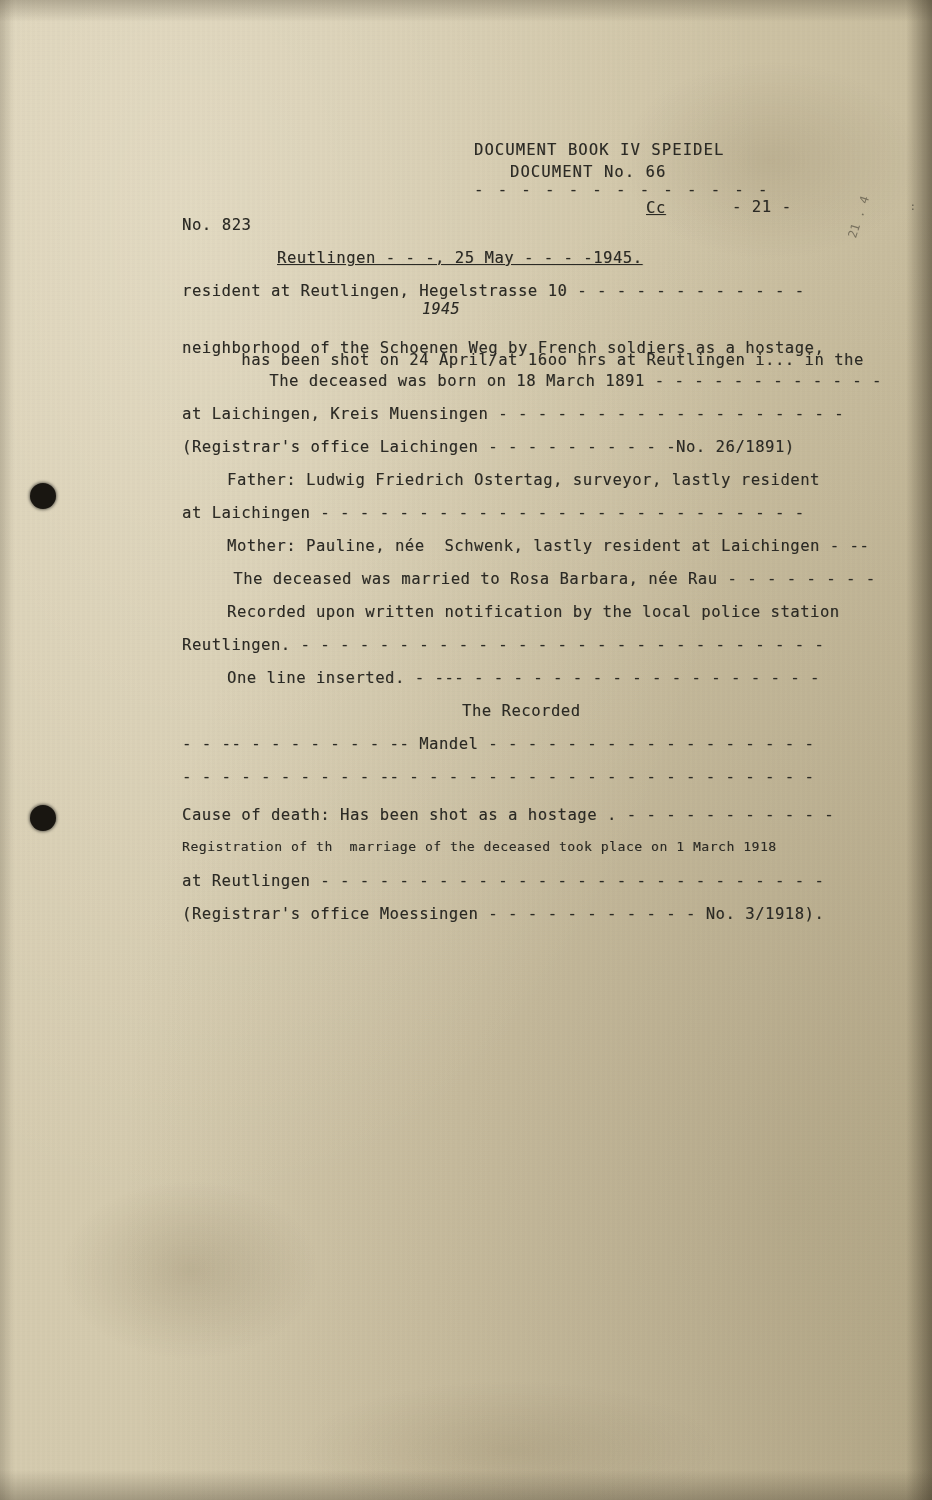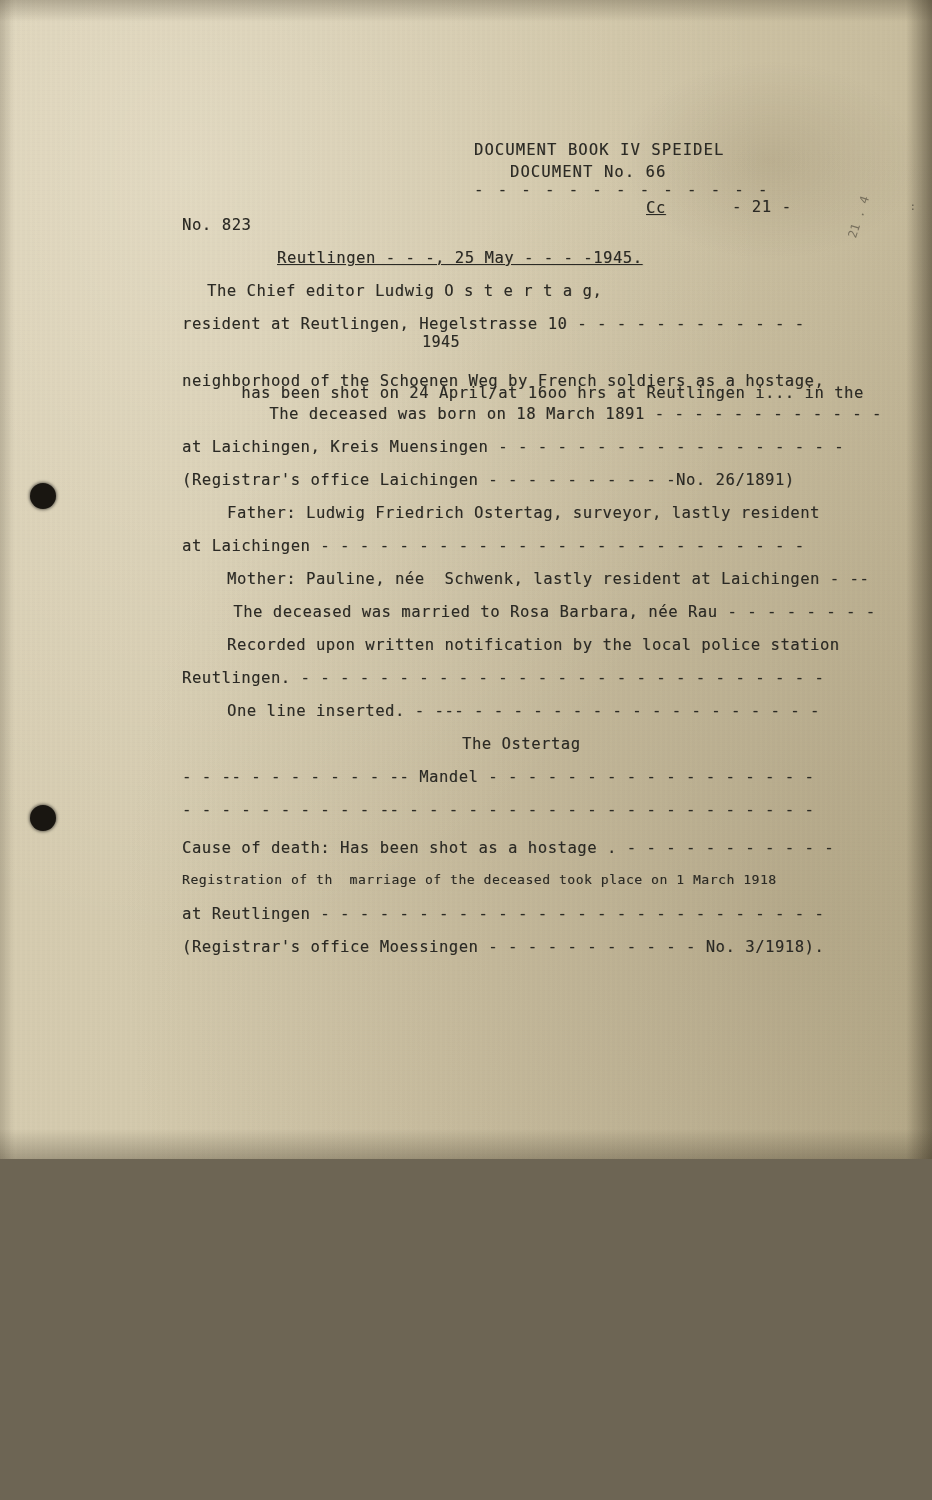--- a/index.html
+++ b/index.html
@@ -9,21 +9,21 @@
   }
   body {
     width: 932px;
     height: 1500px;
     overflow: hidden;
     font-family: "DejaVu Sans Mono", monospace;
   }
   .page {
     position: relative;
     width: 932px;
-    height: 1159px;
+    height: 1500px;
     background:
       radial-gradient(ellipse at 20% 15%, rgba(255,250,235,0.30), rgba(255,250,235,0) 55%),
       radial-gradient(ellipse at 85% 80%, rgba(120,105,75,0.22), rgba(120,105,75,0) 60%),
       linear-gradient(100deg, #d9cfb4 0%, #d4caae 28%, #cfc4a6 55%, #c9be9f 78%, #bfb392 100%);
     overflow: hidden;
   }
   
   .grain {
     position: absolute;
     inset: 0;
@@ -97,20 +97,21 @@
     font-family: "DejaVu Sans Mono", monospace;
     text-shadow: 0.4px 0.3px 0.6px rgba(40,36,28,0.35);
   }
   .ins {
     position: absolute;
     font-size: 15px;
     letter-spacing: 0.5px;
     white-space: pre;
     color: #2b2a25;
     font-family: "DejaVu Sans Mono", monospace;
+    font-style: italic;
   }
   .stain {
     position: absolute;
     border-radius: 50%;
     pointer-events: none;
     mix-blend-mode: multiply;
   }
   .marginal {
     position: absolute;
     right: 52px;
@@ -157,38 +158,37 @@
   <div class="typed u" style="left:646px; top:201px;">Cc</div>
   <div class="typed" style="left:732px; top:200px;">- 21 -</div>
 
   <div class="typed" style="left:182px; top:218px;">No. 823</div>
 
   <div class="tick">:</div>
   <div class="marginal">21 . 4</div>
 
   <div class="body-block">
     <div class="ln" style="padding-left:95px;text-decoration:underline;"><span>Reutlingen - - -, 25 May - - - -1945.</span></div>
-    <div class="ln" style="padding-left:25px;"><span>The Chief editor Ludwig O s t e r t a g,</span></div>
     <div class="ln" style="padding-left:0px;"><span>resident at Reutlingen, Hegelstrasse 10 - - - - - - - - - - - -</span></div>
     <div class="ln" style="padding-left:0px; height:24px;">
       <span class="ins" style="left:240px; top:-15px;">1945</span>
       <span>has been shot on 24 April/at 16oo hrs at Reutlingen i... in the</span>
     </div>
     <div class="ln" style="padding-left:0px;"><span>neighborhood of the Schoenen Weg by French soldiers as a hostage,</span></div>
     <div class="ln" style="padding-left:45px;text-align:right;"><span>The deceased was born on 18 March 1891 - - - - - - - - - - - -</span></div>
     <div class="ln" style="padding-left:0px;"><span>at Laichingen, Kreis Muensingen - - - - - - - - - - - - - - - - - -</span></div>
     <div class="ln" style="padding-left:0px;"><span>(Registrar's office Laichingen - - - - - - - - - -No. 26/1891)</span></div>
     <div class="ln" style="padding-left:45px;"><span>Father: Ludwig Friedrich Ostertag, surveyor, lastly resident</span></div>
     <div class="ln" style="padding-left:0px;"><span>at Laichingen - - - - - - - - - - - - - - - - - - - - - - - - -</span></div>
     <div class="ln" style="padding-left:45px;"><span>Mother: Pauline, née  Schwenk, lastly resident at Laichingen - --</span></div>
     <div class="ln" style="padding-left:45px;text-align:center;"><span>The deceased was married to Rosa Barbara, née Rau - - - - - - - -</span></div>
     <div class="ln" style="padding-left:45px;"><span>Recorded upon written notification by the local police station</span></div>
     <div class="ln" style="padding-left:0px;"><span>Reutlingen. - - - - - - - - - - - - - - - - - - - - - - - - - - -</span></div>
     <div class="ln" style="padding-left:45px;"><span>One line inserted. - --- - - - - - - - - - - - - - - - - - -</span></div>
-    <div class="ln" style="padding-left:280px;"><span>The Ostertag</span></div>
+    <div class="ln" style="padding-left:280px;"><span>The Recorded</span></div>
     <div class="ln" style="padding-left:0px;"><span>- - -- - - - - - - - -- Mandel - - - - - - - - - - - - - - - - -</span></div>
     <div class="ln" style="padding-left:0px; height:38px;"><span>- - - - - - - - - - -- - - - - - - - - - - - - - - - - - - - - -</span></div>
     <div class="ln" style="padding-left:0px;"><span>Cause of death: Has been shot as a hostage . - - - - - - - - - - -</span></div>
     <div class="ln" style="padding-left:0px; font-size:13px;"><span>Registration of th  marriage of the deceased took place on 1 March 1918</span></div>
     <div class="ln" style="padding-left:0px;"><span>at Reutlingen - - - - - - - - - - - - - - - - - - - - - - - - - -</span></div>
     <div class="ln" style="padding-left:0px;"><span>(Registrar's office Moessingen - - - - - - - - - - - No. 3/1918).</span></div>
   </div>
 
 </div>
 

